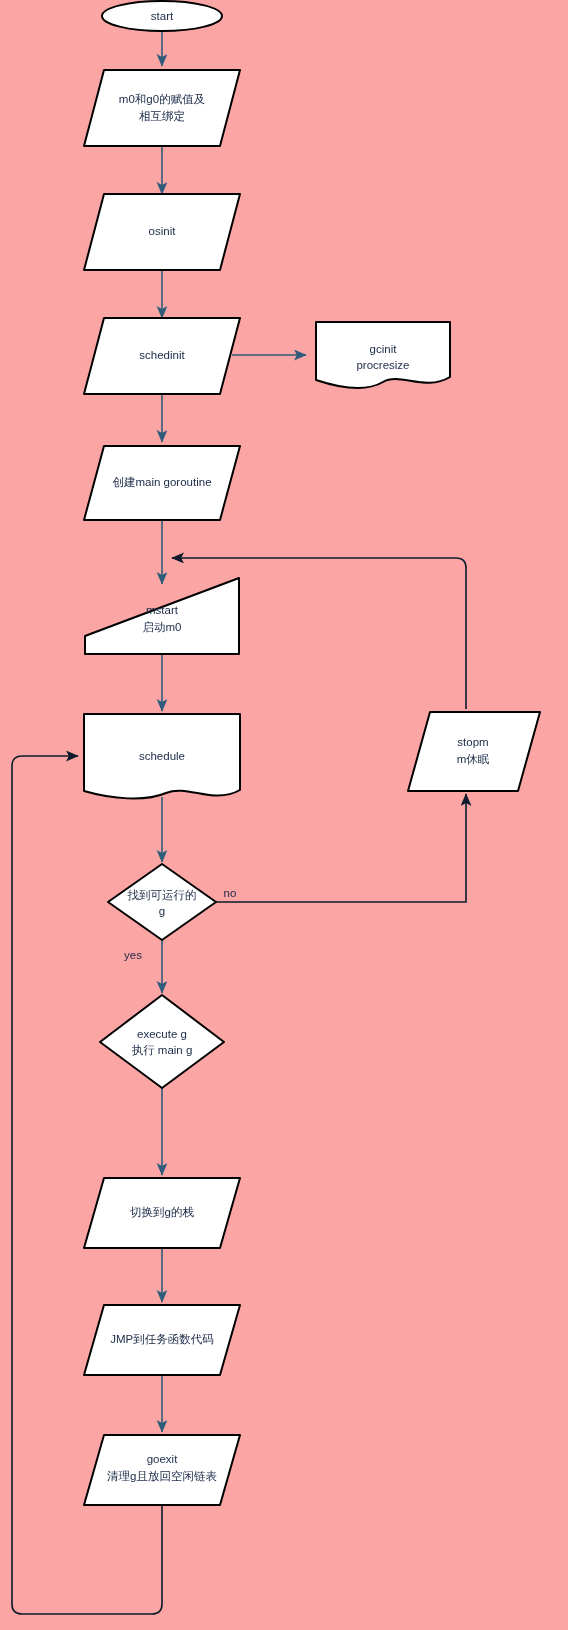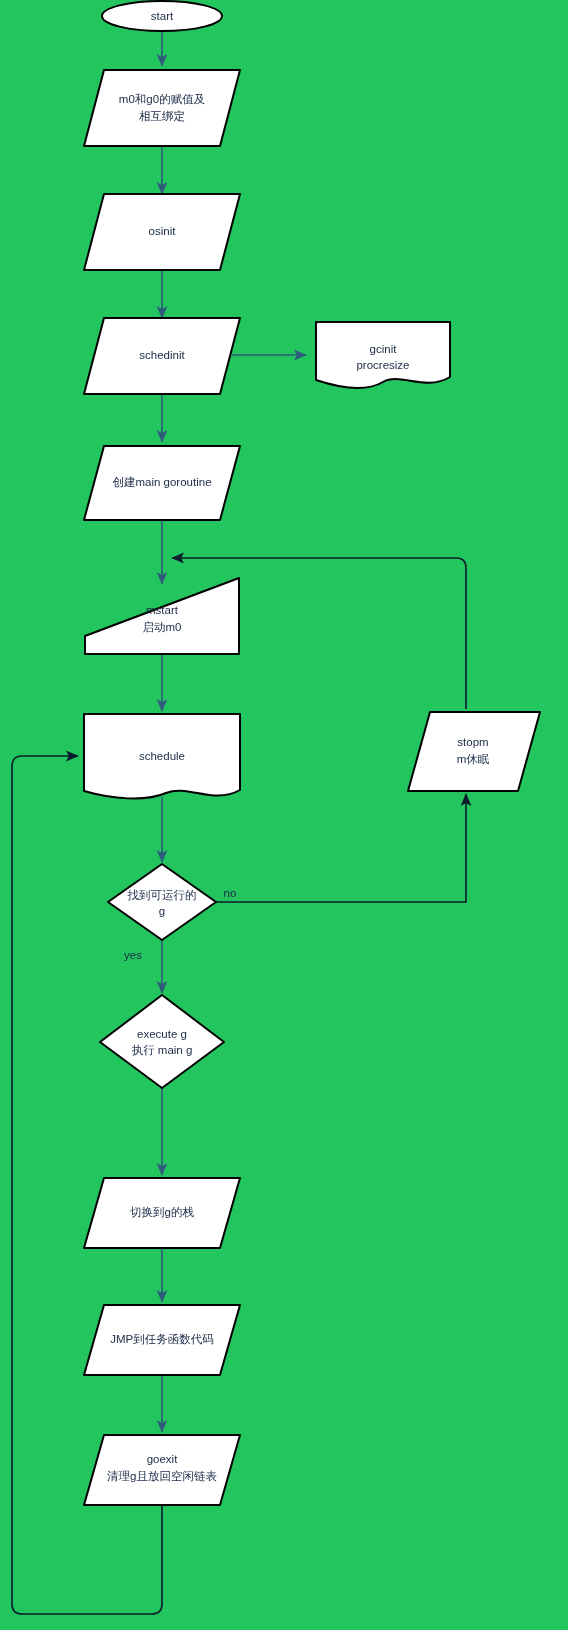--- a/index.html
+++ b/index.html
@@ -7,21 +7,21 @@
     padding: 0;
     background: #ffffff;
   }
   body {
     font-family: "Liberation Sans", "DejaVu Sans", sans-serif;
   }
   #canvas {
     position: relative;
     width: 568px;
     height: 1630px;
-    background: #22c55e;
+    background: #fca5a5;
     overflow: hidden;
   }
   #flow-svg {
     position: absolute;
     top: 0;
     left: 0;
     width: 568px;
     height: 1630px;
   }
   .node-shape {

